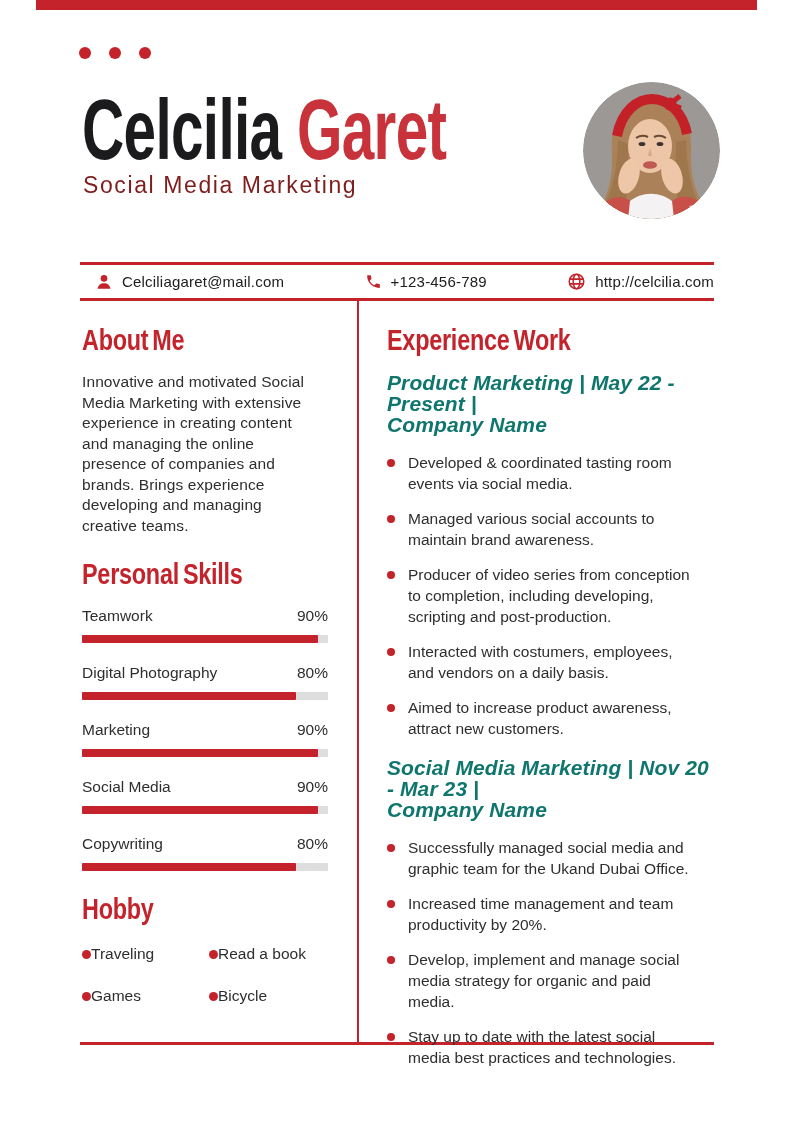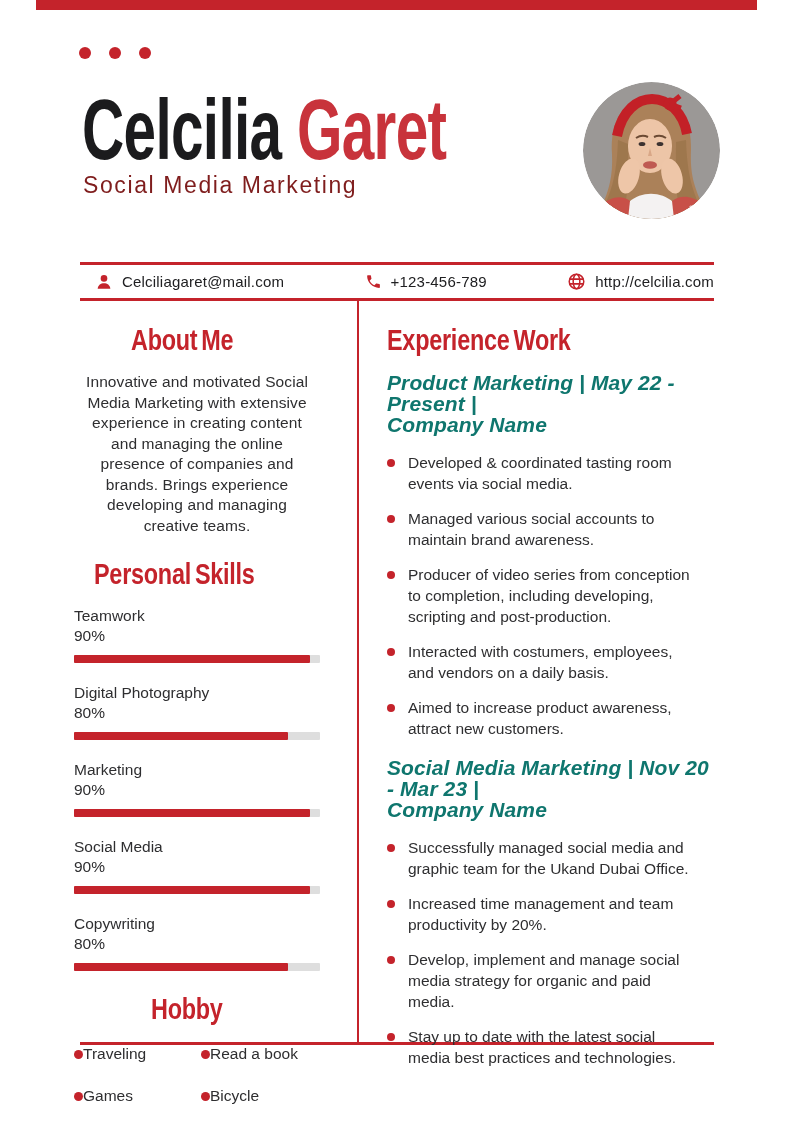--- a/index.html
+++ b/index.html
@@ -43,30 +43,30 @@
   .bottom-line { position:absolute; left:80px; top:1042px; width:634px; height:3px; background:#c4232b; }
 
   
   .h-cond {
     display:inline-block; font-weight:700; font-size:30px; line-height:1.2;
     color:#c4232b; letter-spacing:-0.3px; word-spacing:-3px;
     transform:scaleX(0.78); transform-origin:left top; white-space:nowrap;
   }
 
   
-  .col-left  { position:absolute; left:74px;  top:322px; width:246px;text-align:center; }
+  .col-left  { position:absolute; left:82px;  top:322px; width:246px; }
   .col-right { position:absolute; left:387px; top:322px; width:330px; }
   .prelines { white-space:pre-line; }
 
   .about-text { margin-top:14px; font-size:15.5px; line-height:20.5px; color:#2e2e30; letter-spacing:0.1px; }
 
   .skills-heading { margin-top:20px; }
   .skills-list { margin-top:14px; }
   .skill-row { margin-bottom:20px; }
-  .skill-top { display:flex; justify-content:space-between; align-items:baseline; font-size:15.5px; color:#2e2e30; line-height:20px;flex-direction:column; }
+  .skill-top { display:flex; justify-content:space-between; align-items:baseline; font-size:15.5px; color:#2e2e30; line-height:20px; }
   .skill-track { margin-top:9px; height:8px; background:#dedede; border-radius:1px; }
   .skill-fill { height:8px; background:#c4232b; border-radius:1px; }
 
   .hobby-heading { margin-top:2px; }
   .hobby-grid { margin-top:18px; display:grid; grid-template-columns:127px 1fr; row-gap:24px; }
   .hobby-item { display:flex; align-items:center; font-size:15.5px; color:#2e2e30; line-height:18px; }
   .dot { width:9px; height:9px; border-radius:50%; background:#c4232b; flex:0 0 auto; }
 
   .job { margin-top:0; }
   .job-title { margin-top:14px; font-size:21px; line-height:21px; font-style:italic; font-weight:700; color:#0f766e; letter-spacing:0.1px; }

